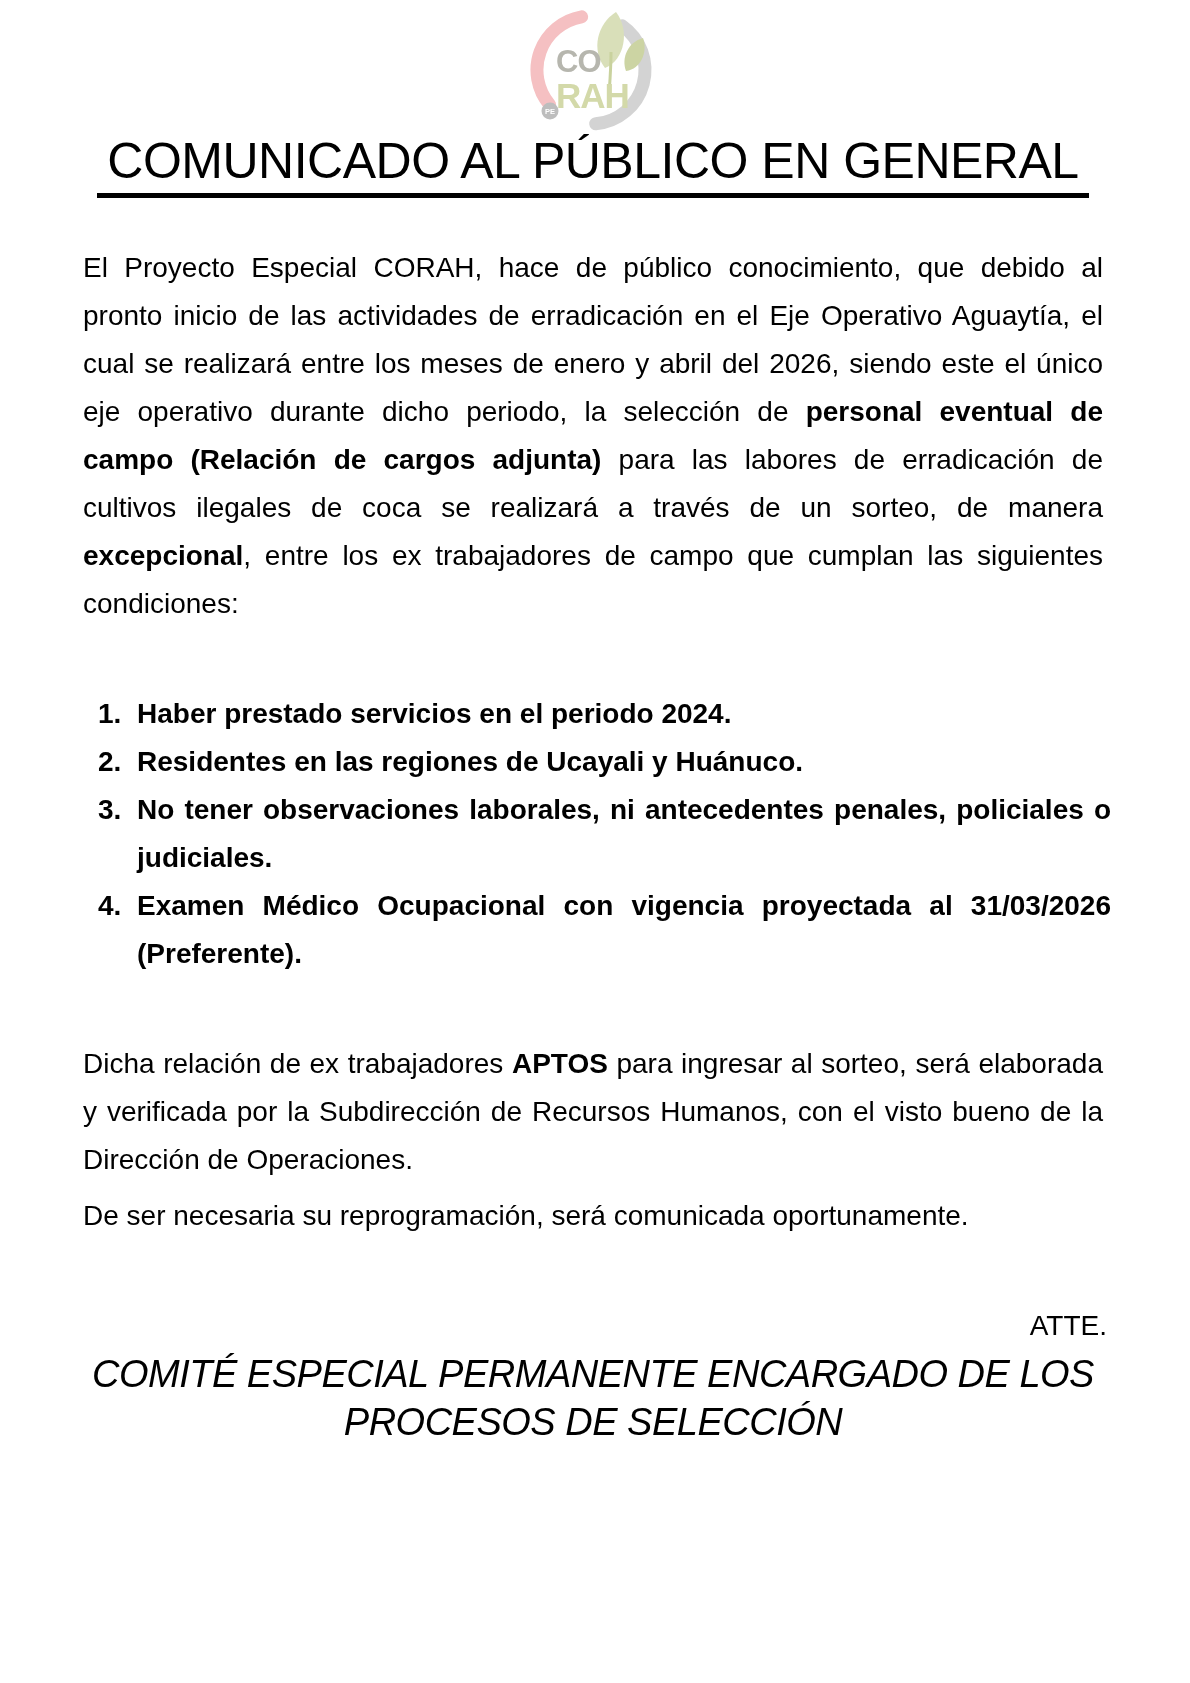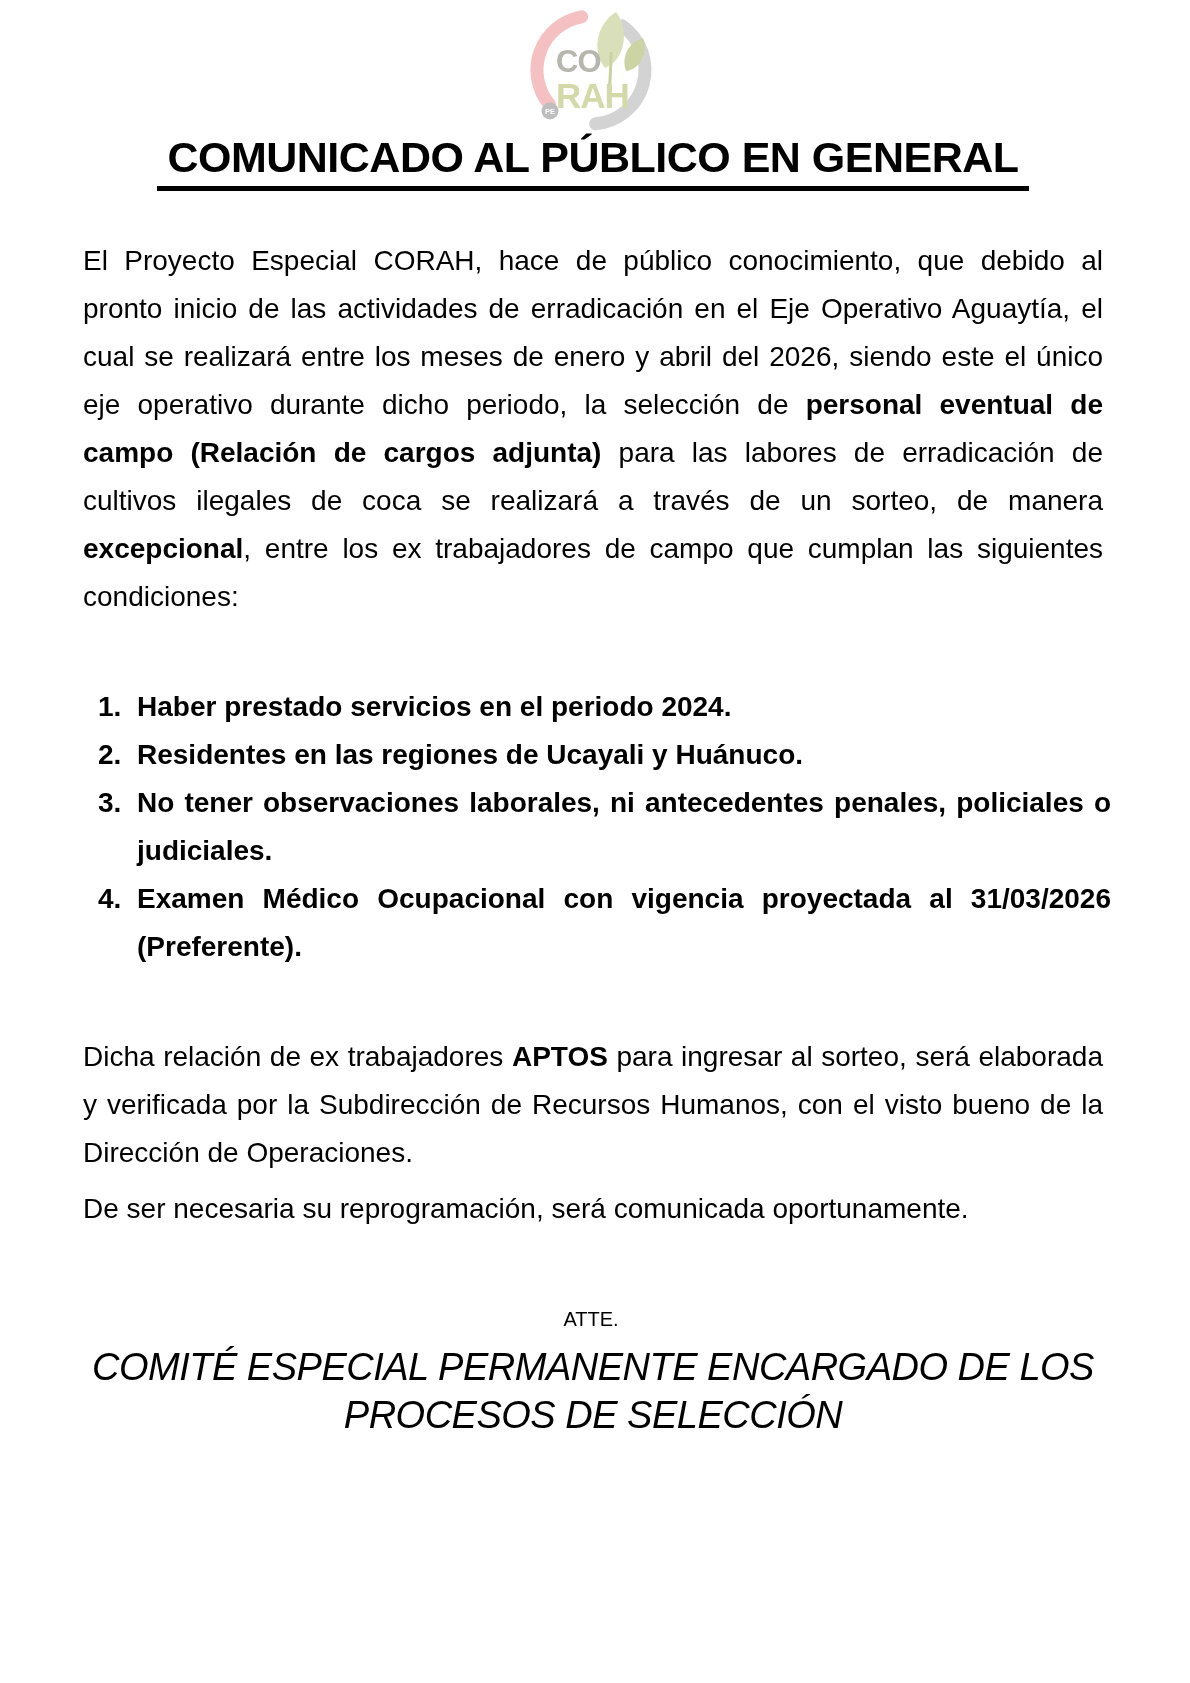--- a/index.html
+++ b/index.html
@@ -21,22 +21,22 @@
     height: 128px;
     margin: 8px auto 0 auto;
   }
   .doc-title {
     text-align: center;
     margin: 0;
     line-height: 1.0;
   }
   .doc-title .underlined {
     display: inline-block;
-    font-size: 43px;
-    font-weight: bold;
+    font-size: 50px;
+    font-weight: normal;
     letter-spacing: -0.5px;
     padding: 0 10px 7px 10px;
     border-bottom: 5px solid #000;
   }
   p.body-text {
     font-size: 28px;
     line-height: 48px;
     text-align: justify;
     margin: 8px;
   }
@@ -52,23 +52,23 @@
     position: relative;
     padding-left: 62px;
     text-align: justify;
   }
   .cond-item .num {
     position: absolute;
     left: 23px;
     top: 0;
   }
   p.atte {
-    font-size: 20px;
+    font-size: 28px;
     line-height: 48px;
-    text-align: center;
+    text-align: right;
     margin: 62px 4px 0 0;
   }
   p.committee {
     font-size: 38px;
     line-height: 48px;
     font-style: italic;
     text-align: center;
     margin: 0;
     letter-spacing: -0.5px;
   }

